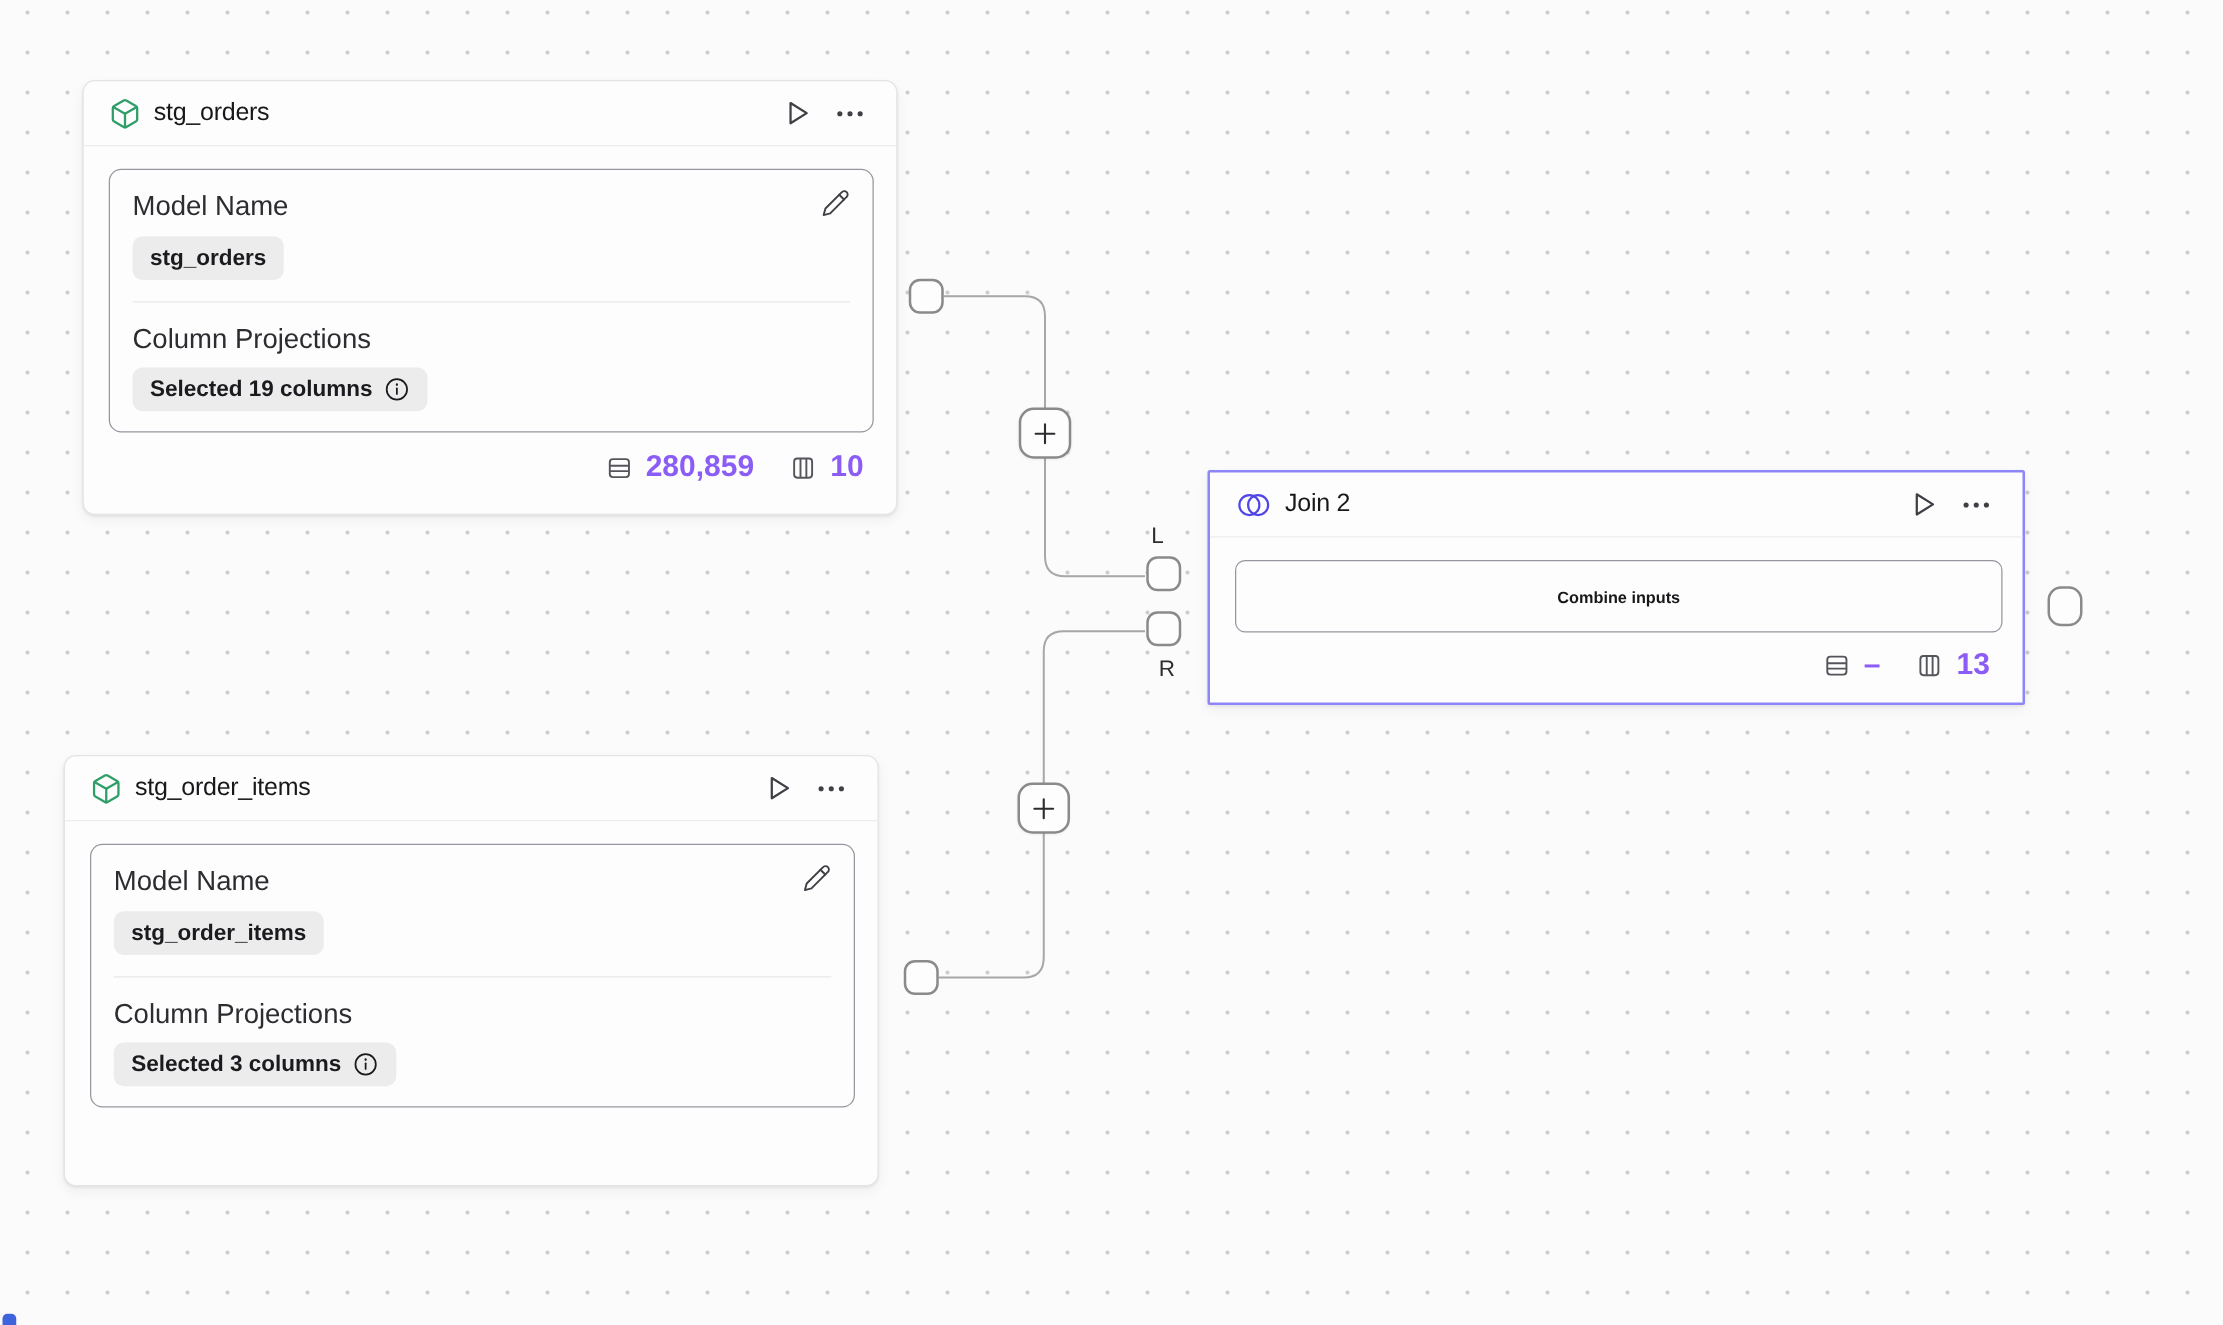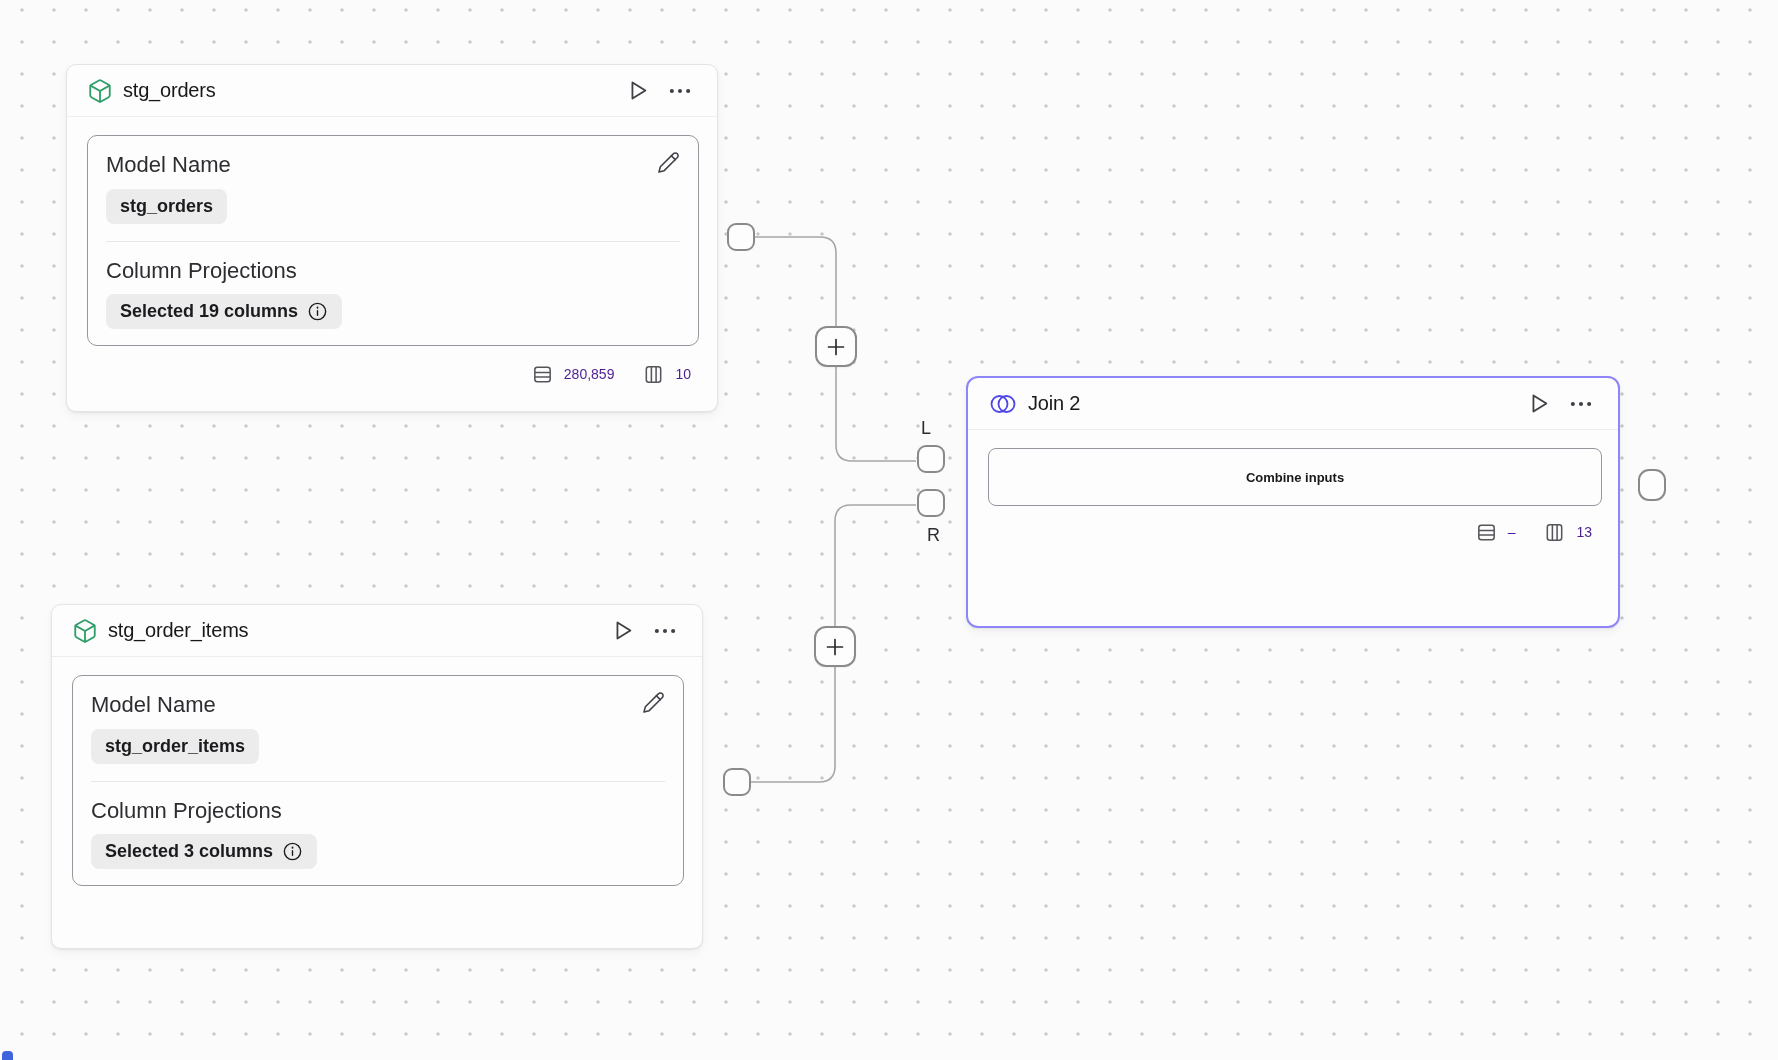--- a/index.html
+++ b/index.html
@@ -24,23 +24,23 @@
   
   .node{
     position:absolute;
     background:#fdfdfd;
     border:1px solid #e4e4e7;
     border-radius:10px;
     box-shadow:0 1px 2px rgba(16,16,20,.06),0 4px 10px rgba(16,16,20,.05);
   }
   .model-node{width:652px;height:348px;}
   .join-node{
-    width:654px;height:252px;
+    width:654px;height:188px;
     border:2.5px solid var(--join-accent);
-    border-radius:12px;
+    border-radius:2px;
   }
   .node-header{
     display:flex;align-items:center;
     height:52px;padding:0 24px 0 20px;gap:10px;
     border-bottom:1px solid #ededf0;
   }
   .node-title{
     flex:1;
     font-size:20px;font-weight:500;letter-spacing:-.2px;color:#18181b;
     white-space:nowrap;overflow:hidden;
@@ -73,21 +73,21 @@
     margin-top:10px;
     font-size:18px;font-weight:700;color:#1b1b1f;
     border:none;cursor:default;
   }
   .inner-divider{height:1px;background:#e7e7e9;margin:17px 0 15px;}
   .node-footer{
     display:flex;align-items:center;justify-content:flex-end;
     gap:10px;height:56px;padding-right:8px;
     color:#55555c;
   }
-  .stat-num{font-size:14px;font-weight:400;color:#4c1d95;}
+  .stat-num{font-size:24px;font-weight:700;color:#8b5cf6;}
   .stat-gap{width:8px;}
   
   .combine-btn{
     display:flex;align-items:center;justify-content:center;
     margin:18px 20px 0;
     height:58px;width:614px;
     background:#fdfdfd;
     border:1.5px solid #97969e;border-radius:8px;
     font-family:inherit;font-size:13px;font-weight:700;color:#18181b;
     cursor:pointer;

